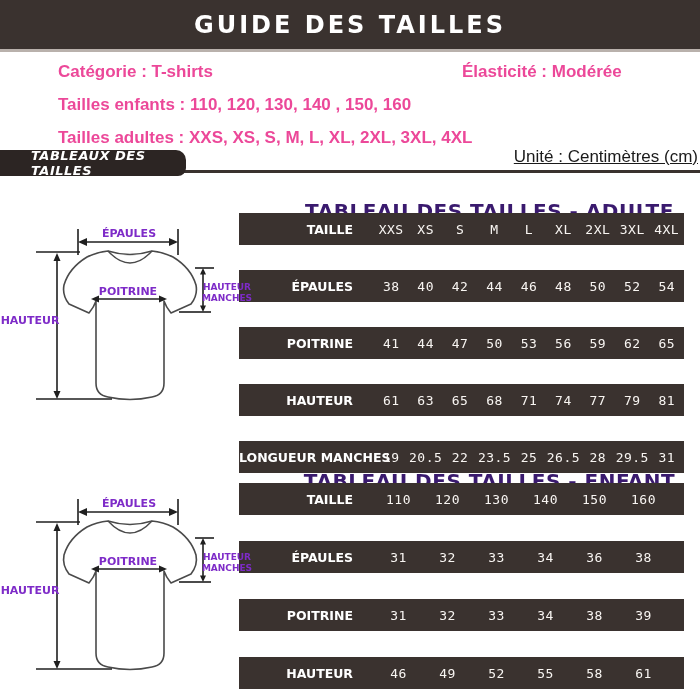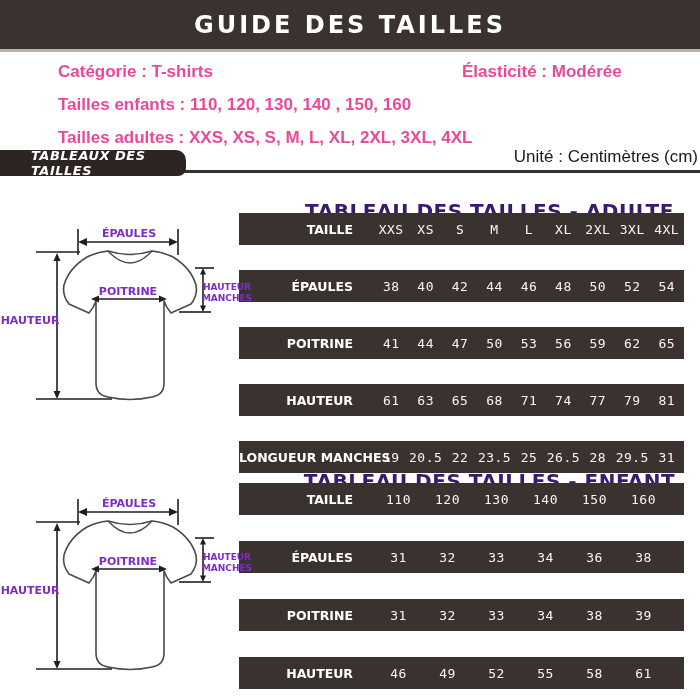--- a/index.html
+++ b/index.html
@@ -20,21 +20,21 @@
   .il3{left:58px;top:128px;}
   .ir1{left:462px;top:62px;}
   .ir2{left:462px;top:95px;}
 
   
   .rule{position:absolute;left:0;top:170px;width:700px;height:3px;background:#3a322f;}
   .banner{position:absolute;left:0;top:150px;width:186px;height:26px;background:#2c2523;
           border-radius:0 10px 8px 0;display:flex;align-items:center;justify-content:center;z-index:2;}
   .banner span{color:#fff;font-family:"DejaVu Sans",sans-serif;font-weight:bold;font-style:italic;
                font-size:13px;letter-spacing:0.5px;margin-left:31px;}
-  .unit{position:absolute;top:147px;right:2px;font-size:17px;color:#1a1a1a;}
+  .unit{position:absolute;top:147px;right:2px;font-size:17px;color:#1a1a1a;text-decoration:underline;}
 
   
   .ttitle{position:absolute;left:241px;width:465px;margin:16px;text-align:center;
           font-family:"DejaVu Sans",sans-serif;font-weight:bold;font-size:20px;
           color:#3a1a6e;letter-spacing:0.5px;}
   .ttitle.adult{top:183px;}
   .ttitle.child{top:453px;}
 
   
   .table{position:absolute;left:239px;width:445px;}

